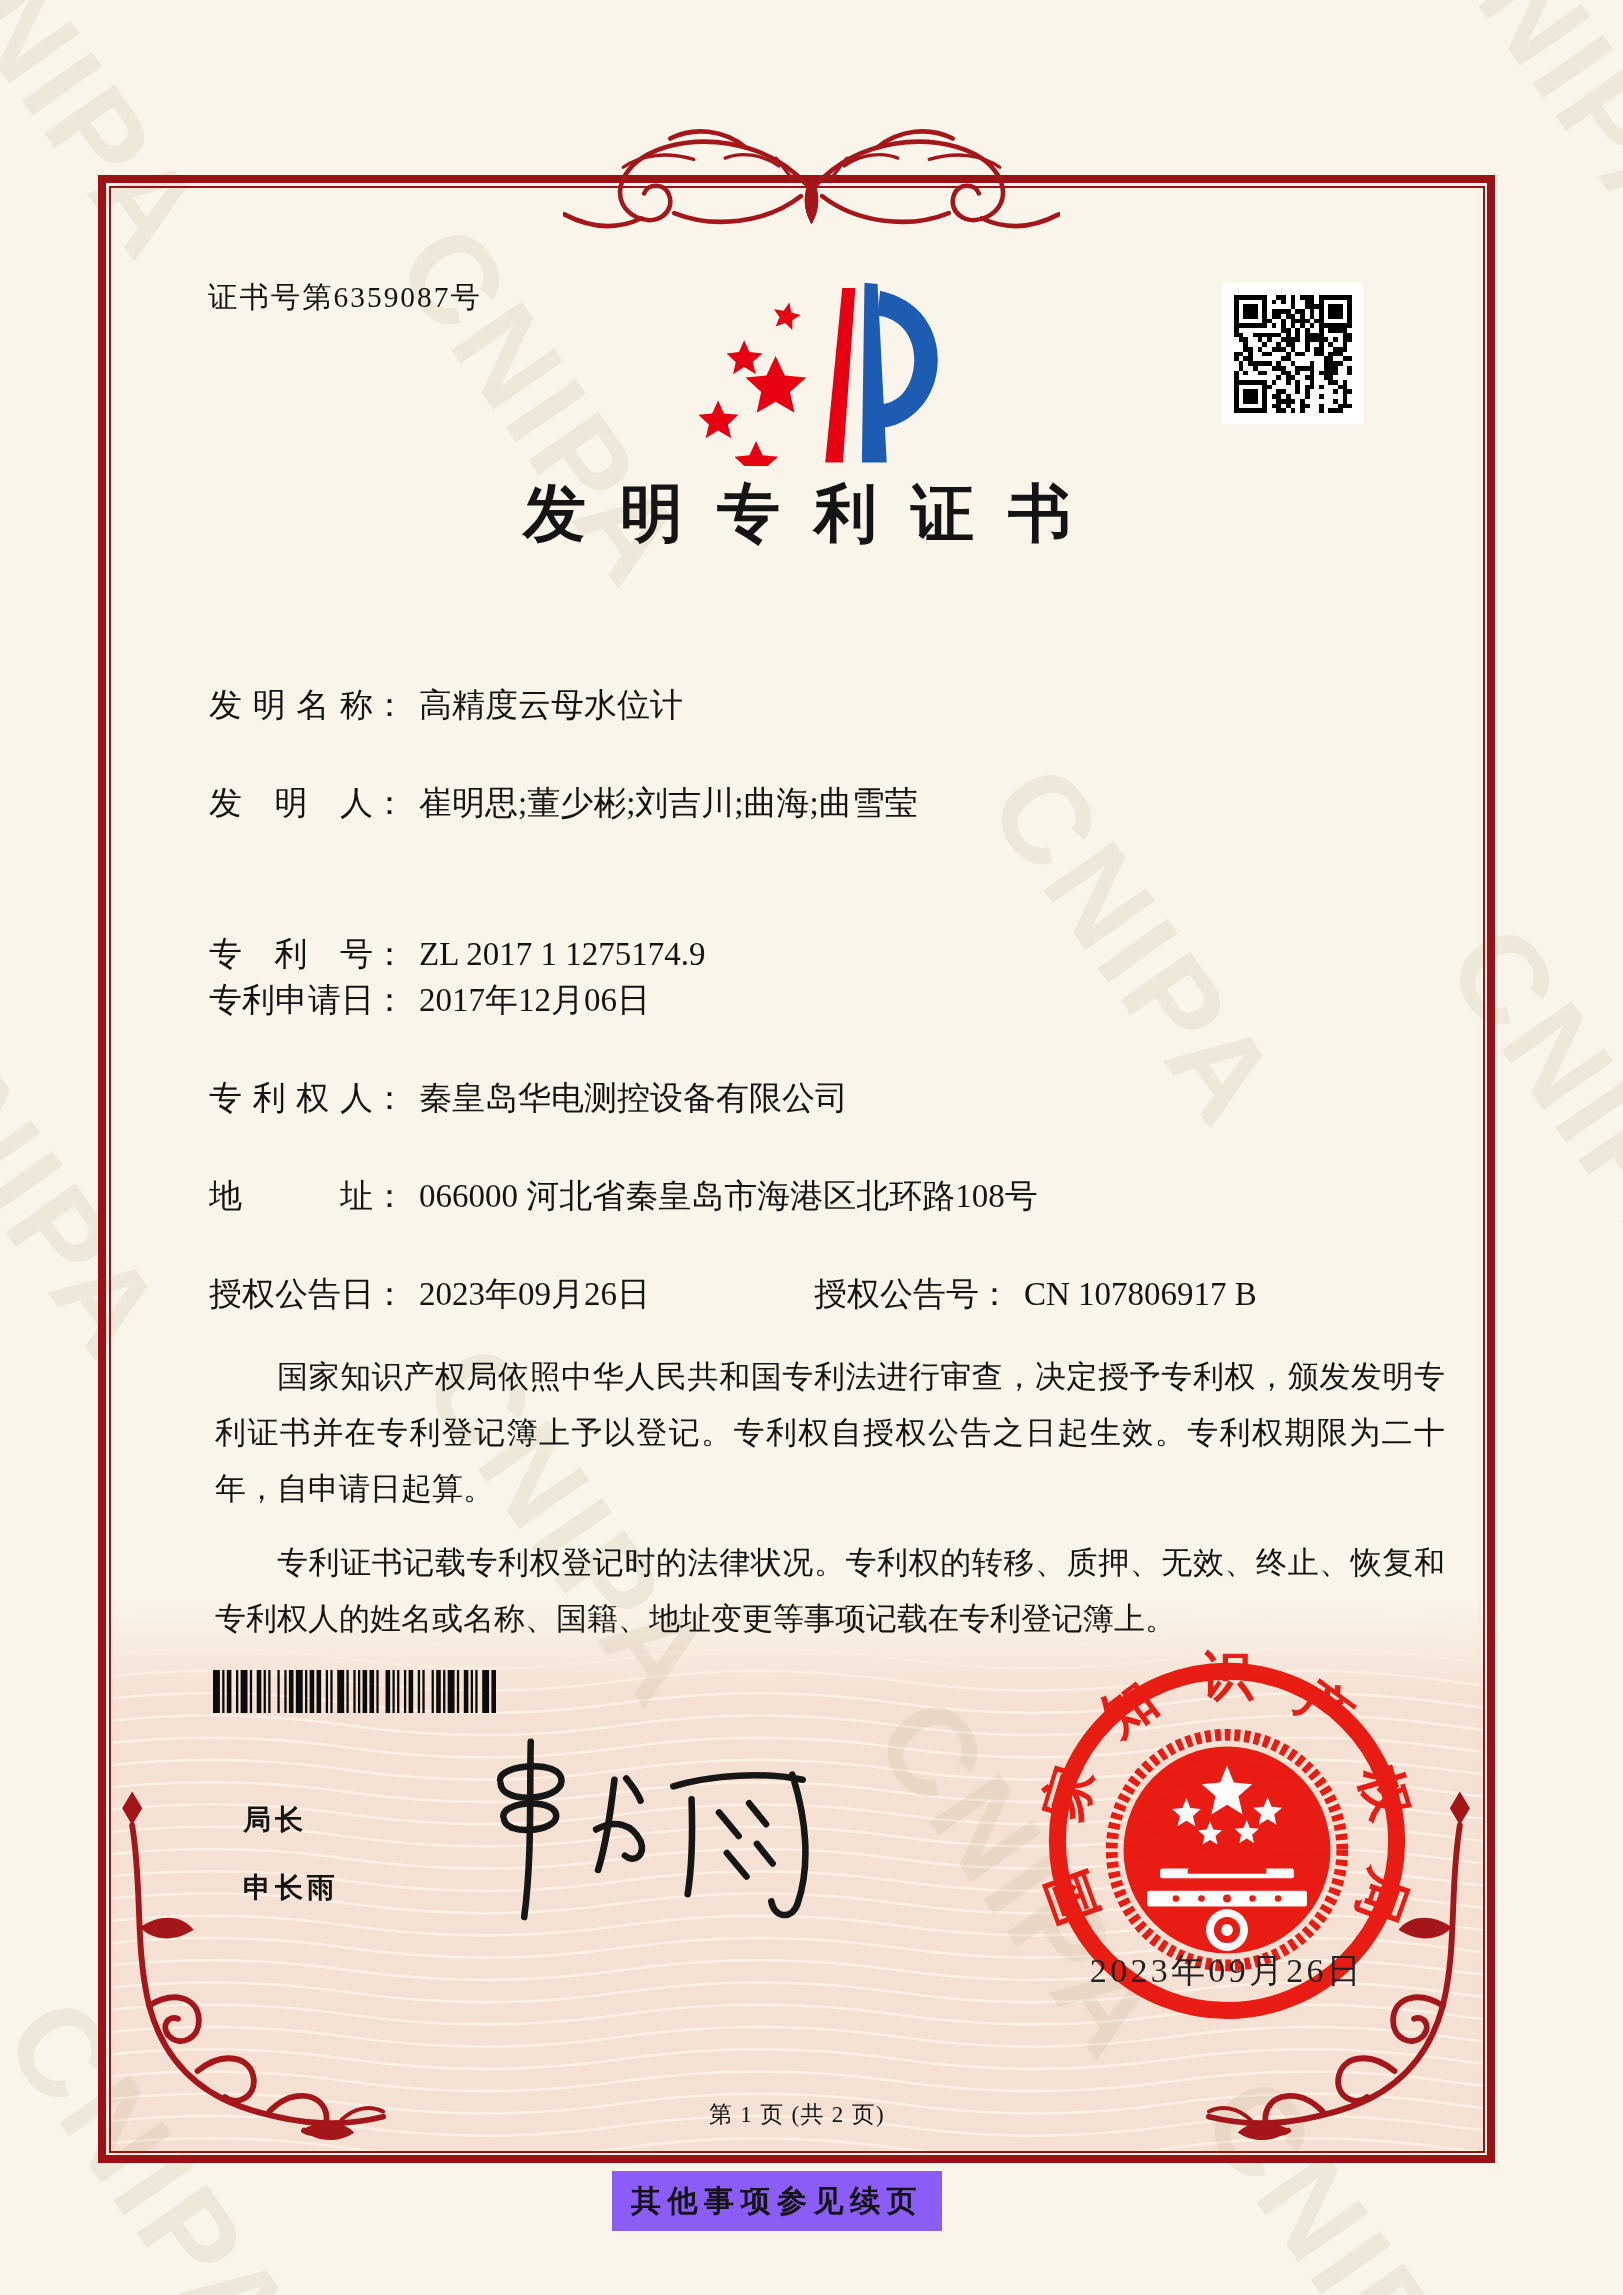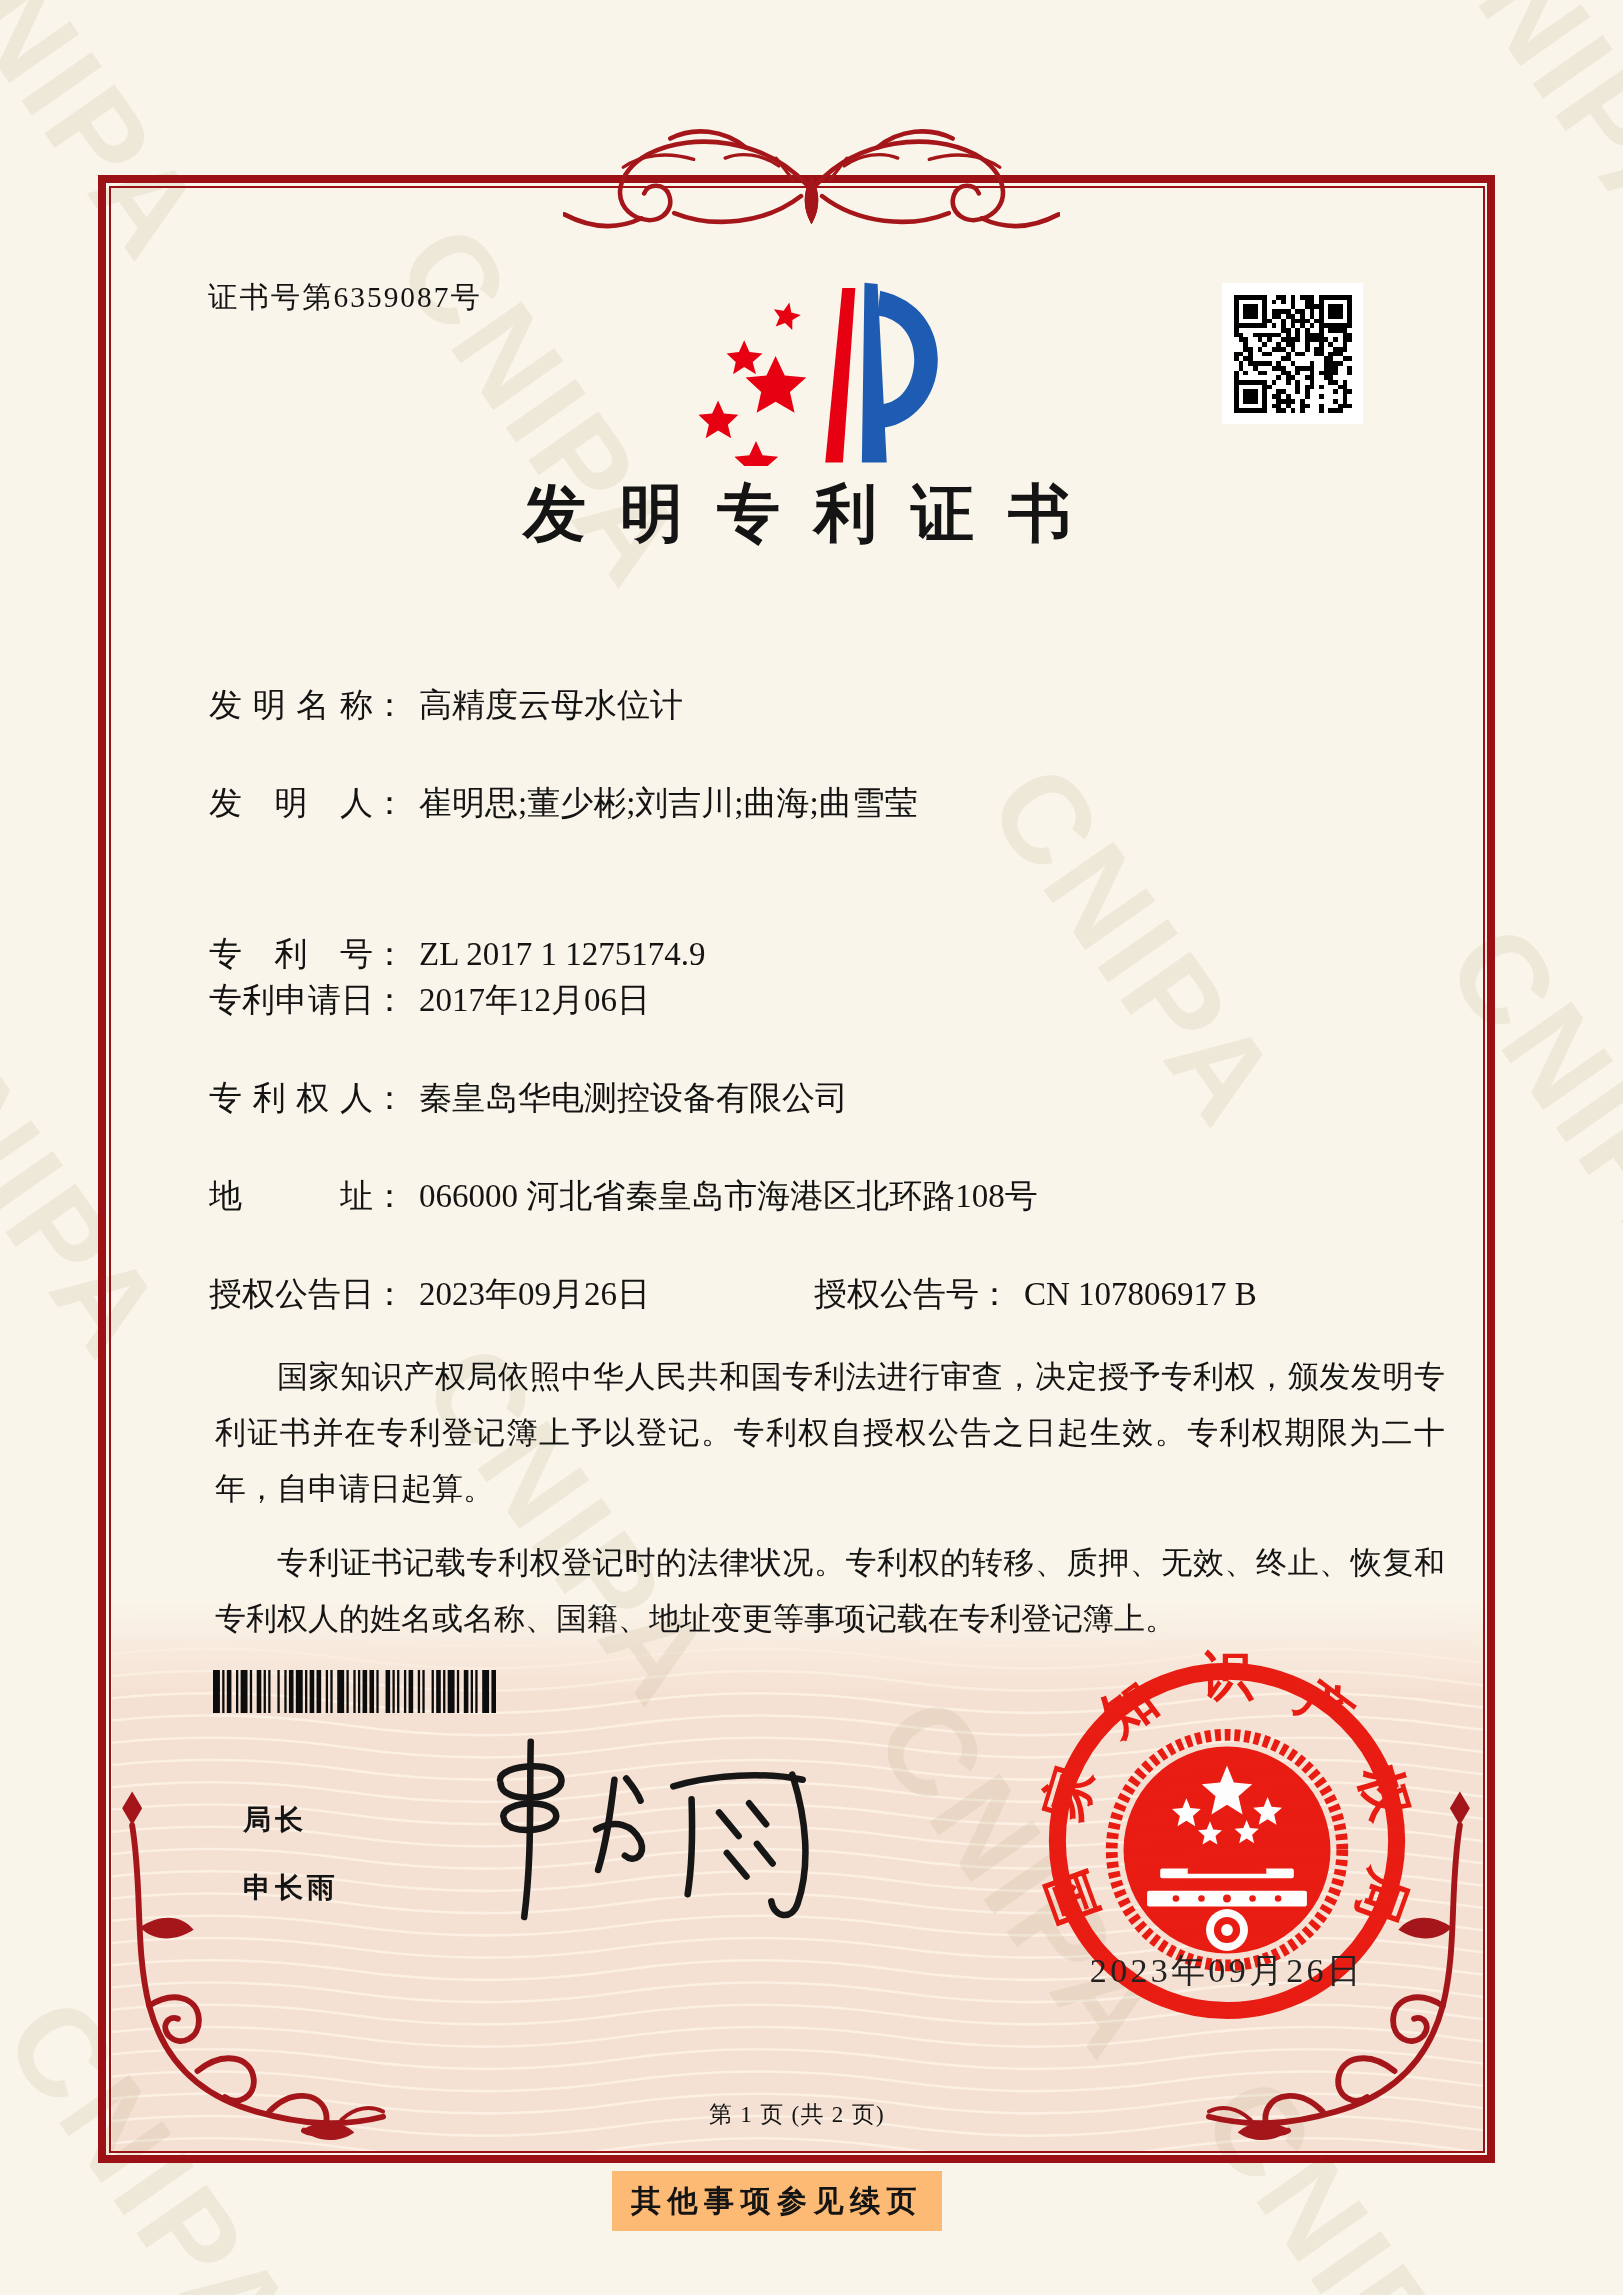--- a/index.html
+++ b/index.html
@@ -50,21 +50,21 @@
   .sig{position:absolute;left:366px;top:1701px;z-index:5;}
   .seal{position:absolute;left:1037px;top:1649px;z-index:6;}
 
   .orn{position:absolute;z-index:5;}
   .orn-top{left:563px;top:120px;}
   .orn-bl{left:106px;top:1790px;}
   .orn-br{left:1205px;top:1790px;transform:scaleX(-1);}
 
   .pageno{position:absolute;left:98px;top:2099px;width:1398px;text-align:center;
           font-size:23px;z-index:4;letter-spacing:1.3px;}
-  .cont{position:absolute;left:612px;top:2171px;width:330px;height:60px;background:#fdba74;
+  .cont{position:absolute;left:612px;top:2171px;width:330px;height:60px;background:#8b5cf6;
         z-index:4;text-align:center;font-size:30px;font-weight:600;letter-spacing:6.5px;line-height:60px;}
 </style>
 </head>
 <body>
 
 <div class="page">
 
   <div class="wm" style="left:59px;top:79px;">CNIPA</div>
   <div class="wm" style="left:1570px;top:62px;">CNIPA</div>
   <div class="wm" style="left:543px;top:406px;">CNIPA</div>

